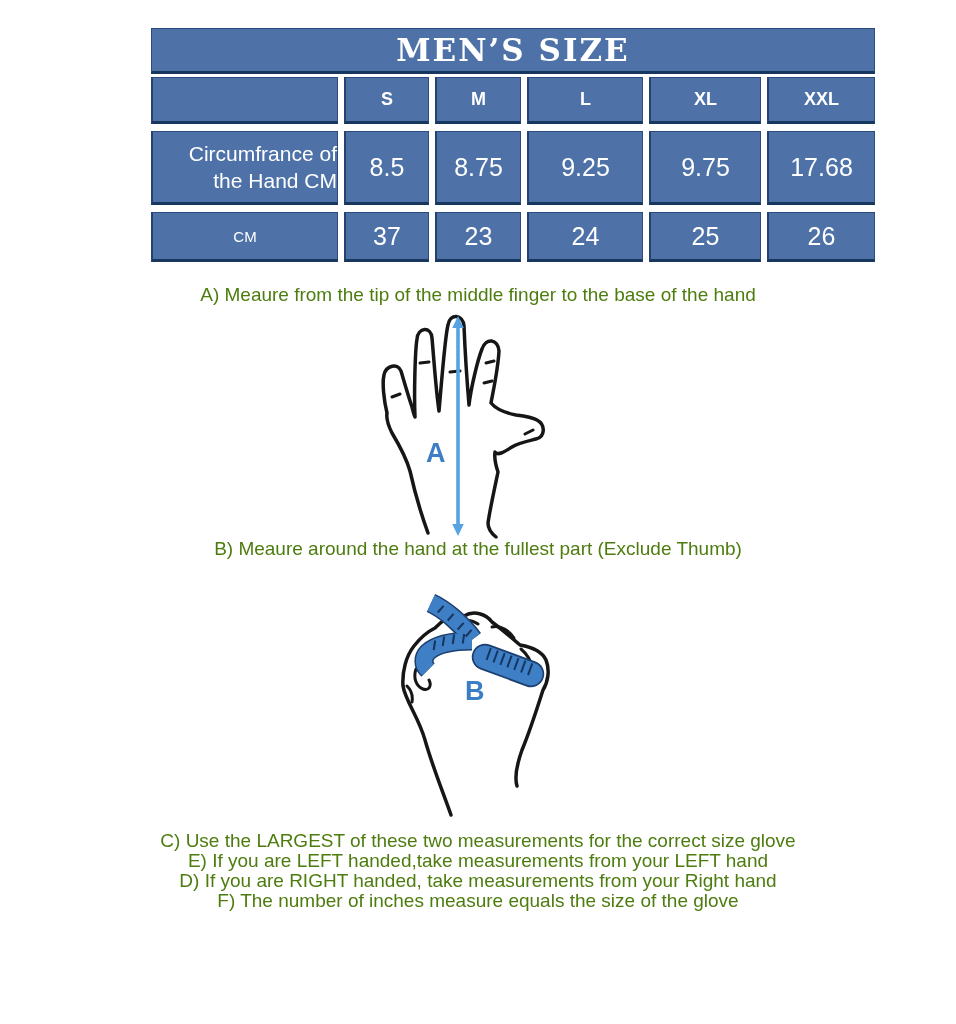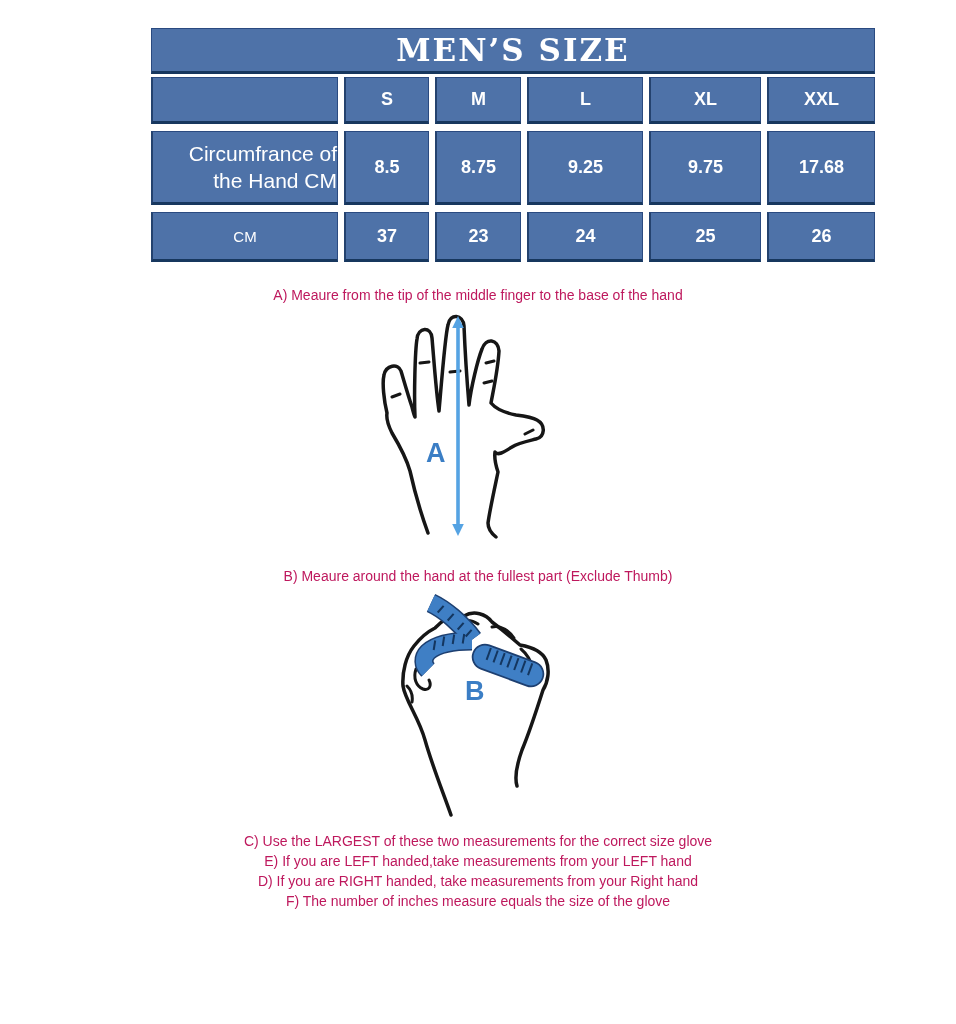--- a/index.html
+++ b/index.html
@@ -21,30 +21,30 @@
     grid-template-columns:187px 85px 86px 116px 112px 108px;
     grid-template-rows:47px 74px 50px;
     column-gap:6px;row-gap:7px;
   }
   .cell{
     background:#4e72a8;color:#fff;box-sizing:border-box;
     border:1px solid #2a4a80;border-left:2px solid #24426e;border-bottom:3px solid #17375e;
     display:flex;align-items:center;justify-content:center;
   }
   .cell.size-head{font-size:18px;font-weight:bold;}
-  .cell.value{font-size:18px;font-weight:bold;}
+  .cell.value{font-size:25px;font-weight:normal;}
   .cell.row-label{font-size:21px;justify-content:flex-start;padding-left:7px;line-height:27px;text-align:right;}
   .cell.row-label-center{font-size:15px;}
   
   .instr{
     position:absolute;left:0;width:956px;text-align:center;
-    color:#be185d;font-size:14px;line-height:20px;
+    color:#4d7c0f;font-size:19px;line-height:20px;
   }
   .instr-a{top:285px;}
-  .instr-b{top:566px;}
+  .instr-b{top:539px;}
   .instr-cf{top:831px;}
   
   .fig{position:absolute;}
   .fig-a{left:370px;top:311px;}
   .fig-b{left:397px;top:590px;}
   .hand-line{fill:#ffffff;stroke:#161616;stroke-width:3.5;stroke-linecap:round;stroke-linejoin:round;}
   .hand-detail{fill:none;stroke:#161616;stroke-width:3;stroke-linecap:round;}
   .fig-label{font-family:"Liberation Sans", sans-serif;font-weight:bold;font-size:27px;fill:#3b7ec5;}
   .arrow-line{stroke:#55a3e3;stroke-width:3.6;}
   .arrow-head{fill:#55a3e3;}

